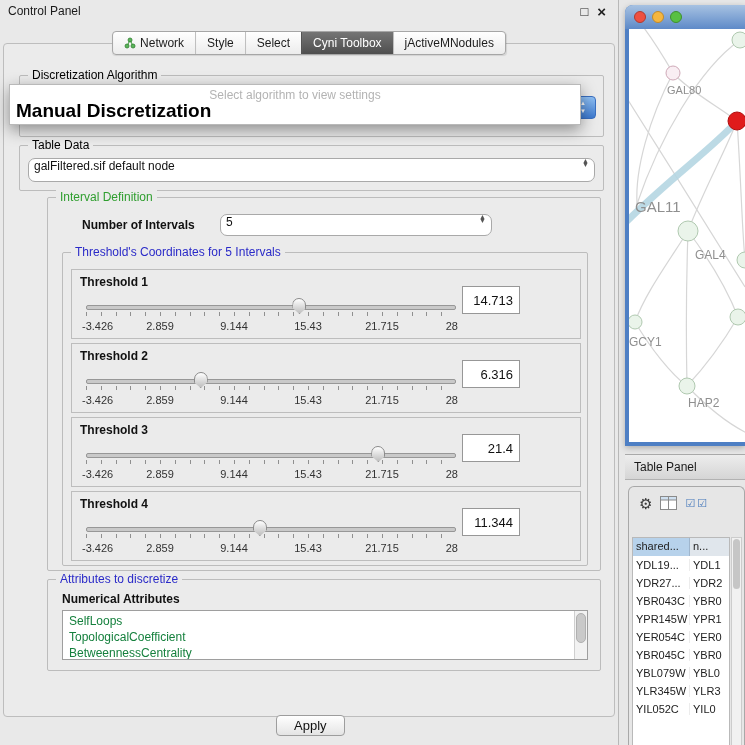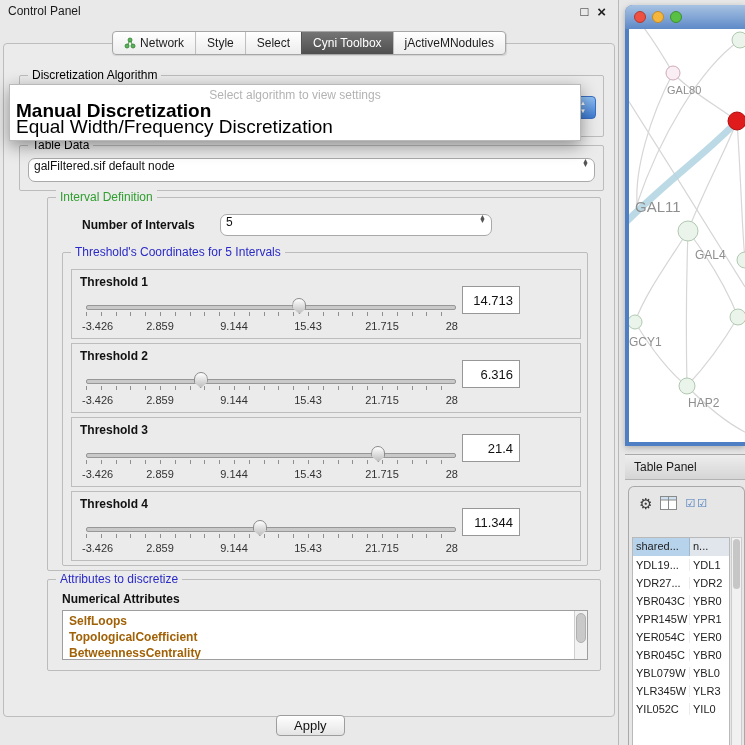--- a/index.html
+++ b/index.html
@@ -56,21 +56,21 @@
   .track{position:absolute;left:0;right:0;top:7px;height:3px;background:#c9c9c9;border:1px solid #979797;border-radius:2px;}
   .ticks{position:absolute;left:0;right:0;top:14px;height:4px;background-image:repeating-linear-gradient(to right,#8f8f8f 0 1px,transparent 1px 14.8px);}
   .handle{position:absolute;top:0;width:14px;height:16px;background:linear-gradient(#ffffff,#bfbfbf);border:1px solid #8a8a8a;border-radius:7px 7px 3px 3px;clip-path:polygon(0 0,100% 0,100% 62%,50% 100%,0 62%);box-sizing:border-box;z-index:3;}
   .sc{position:absolute;top:22px;transform:translateX(-50%);font-size:11px;color:#333;white-space:nowrap;}
   .sc-first{transform:none;margin-left:-4px;}
   .sc-last{transform:translateX(-100%);margin-left:2px;}
   .vbox{position:absolute;right:60px;top:16px;width:58px;height:28px;background:#fff;border:1px solid #979797;display:flex;align-items:center;justify-content:flex-end;padding-right:6px;font-size:13px;color:#111;box-sizing:border-box;}
 
   
   .listbox{position:absolute;background:#fff;border:1px solid #9e9e9e;overflow:hidden;}
-  .list-item{font-size:12px;line-height:16px;padding-left:6px;color:#a16207;white-space:nowrap;font-weight:bold;}
+  .list-item{font-size:12px;line-height:16px;padding-left:6px;color:#15803d;white-space:nowrap;}
   .list-scroll{position:absolute;right:0;top:0;bottom:0;width:12px;background:#f2f2f2;border-left:1px solid #cfcfcf;}
   .list-scroll .thumb{position:absolute;left:1px;right:1px;top:2px;height:28px;background:#c9c9c9;border:1px solid #b0b0b0;border-radius:5px;}
 
   .apply{position:absolute;left:272px;top:671px;font-family:inherit;font-size:13px;color:#111;padding:2px 17px;background:linear-gradient(#ffffff,#e4e4e4);border:1px solid #9d9d9d;border-radius:4px;z-index:3;}
 
   
   .network-window{position:absolute;left:625px;top:5px;width:120px;height:441px;background:#4e7fc4;border-radius:8px 0 0 0;box-shadow:0 2px 6px rgba(0,0,0,.25);}
   .nw-titlebar{position:absolute;left:0;top:0;right:0;height:24px;border-radius:8px 0 0 0;background:linear-gradient(#a7c2e2,#5e8ac8);display:flex;align-items:center;gap:6px;padding-left:9px;}
   .light{width:12px;height:12px;border-radius:50%;box-sizing:border-box;cursor:default;}
   .light.red{background:#ee5042;border:1px solid #b03a30;}
@@ -143,21 +143,20 @@
       </div>
 
       <div class="algo-stepper">
         <span>▲</span>
         <span>▼</span>
       </div>
 
       <div class="popup">
         <div class="popup-ph">Select algorithm to view settings</div>
         <div class="popup-item bold">Manual Discretization</div>
-        <div class="popup-item">Equal Width/Frequency Discretization</div>
       </div>
 
       <div class="group" style="left:15px;top:101px;width:583px;height:44px;">
         <span class="group-title t-black">Table Data</span>
         <div class="combo" style="left:8px;top:12px;right:8px;height:24px;">
           <span>galFiltered.sif default node</span>
           <span class="combo-arrows">
               <span>▲</span>
               <span>▼</span>
             </span>

